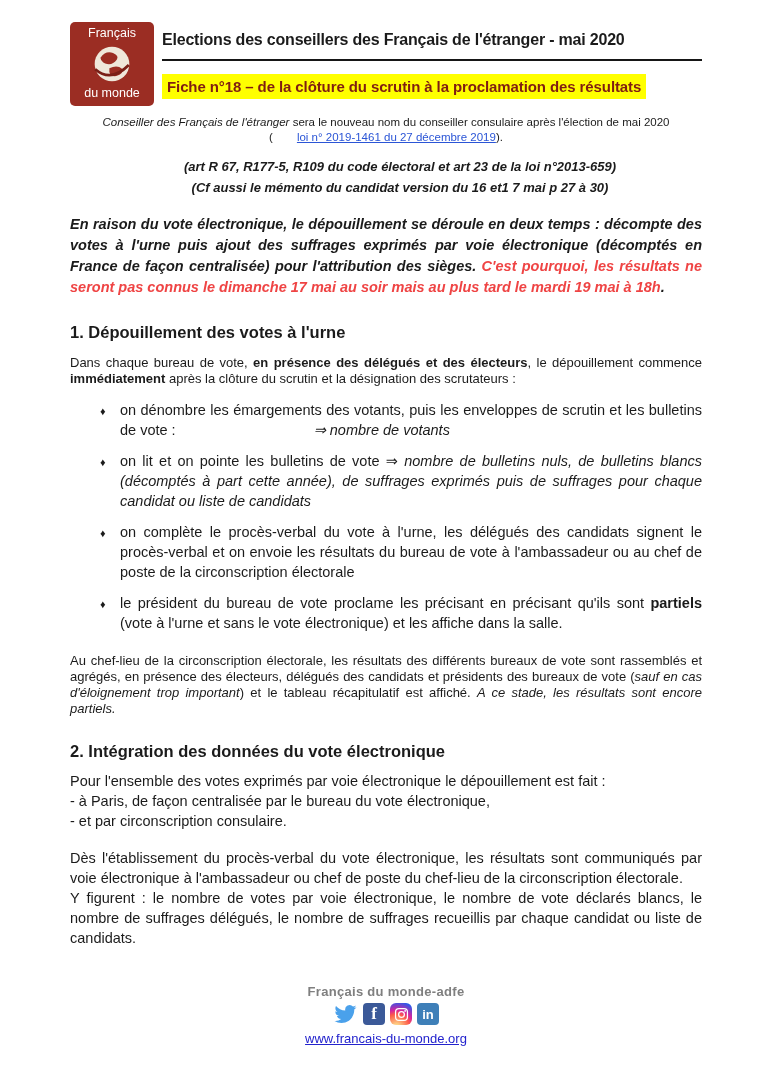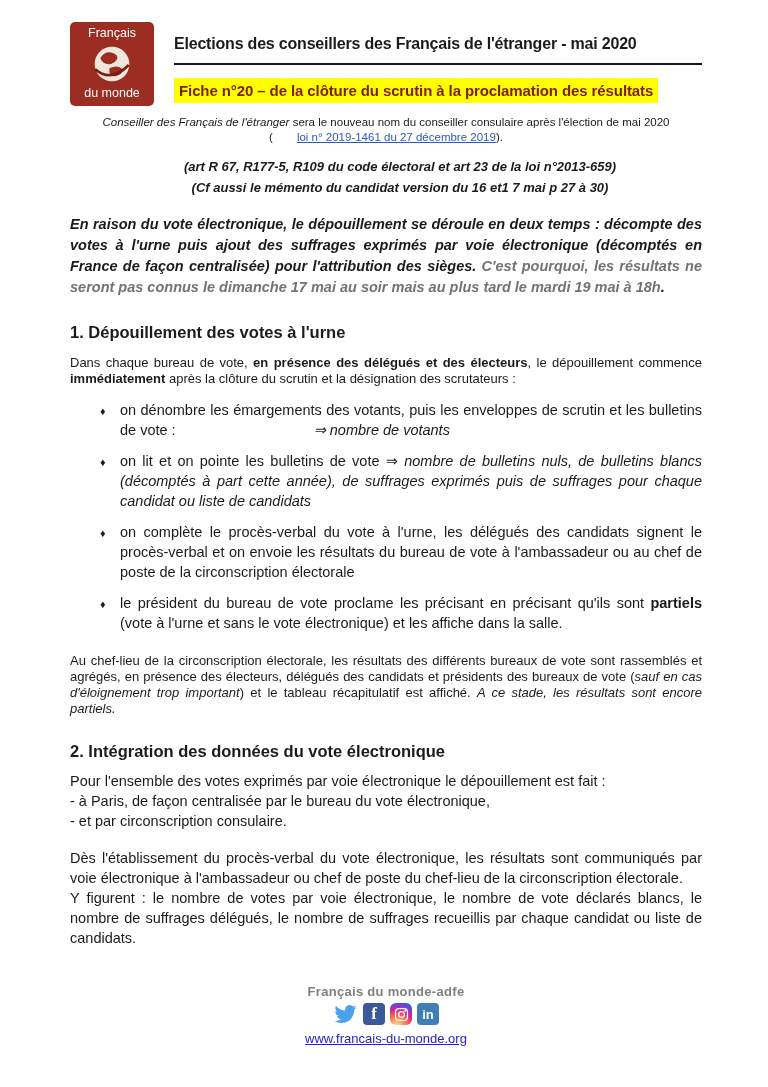--- a/index.html
+++ b/index.html
@@ -8,21 +8,21 @@
     position: relative;
     width: 768px; height: 1087px;
     margin: 0 auto;
     background: #ffffff;
     color: #1b1b1b;
     font-family: "Liberation Sans", sans-serif;
     padding: 22px 66px 0 70px;
     overflow: hidden;
   }
   
-  .header { display: flex; gap: 20px; align-items: center; }
+  .header { display: flex; gap: 8px; align-items: flex-start; }
   .logo {
     width: 84px; height: 84px; flex-shrink: 0;
     background: #9b2d23; border-radius: 5px;
     color: #ffffff; display: flex; flex-direction: column;
     align-items: center; justify-content: space-between;
     padding: 5px 4px 6px; 
   }
   .logo-line { font-size: 12.5px; line-height: 13px; }
   .logo svg { display: block; }
   .header-right { flex: 1; padding-top: 9px; min-width: 0; }
@@ -45,21 +45,21 @@
   .refs {
     margin-top: 11px; padding-left: 28px;
     font-style: italic; font-weight: bold;
     font-size: 13px; line-height: 21px; text-align: center;
   }
   
   .intro {
     margin-top: 16px; font-weight: bold; font-style: italic;
     font-size: 14.5px; line-height: 21px; text-align: justify;
   }
-  .alert { color: #737373; }
+  .alert { color: #ef4444; }
   .section-heading { margin-top: 25px; font-weight: bold; font-size: 16.5px; }
   .para { margin-top: 13px; font-size: 13px; line-height: 16px; text-align: justify; }
   .bd { font-weight: bold; }
   .bullet {
     position: relative; margin-top: 11px; padding-left: 50px;
     font-size: 14.5px; line-height: 20px; text-align: justify;
   }
   .bullet .marker { position: absolute; left: 30px; top: 1px; font-size: 11px; }
   .bi { font-weight: normal; font-style: italic; }
   .tab { display: inline-block; width: 138px; }
@@ -97,21 +97,21 @@
           <path d="M9 14 Q14 7 21 9.5 Q27 12 24.5 16 Q20 22 13.5 19.5 Q9.5 17.5 9 14 Z" fill="#9b2d23"></path>
           <path d="M17.5 24 Q25 20.5 29.5 24.5 Q31.5 29.5 24 31.5 Q16.5 32.5 17.5 24 Z" fill="#9b2d23"></path>
           <path d="M4 25 Q19 38 36 21" stroke="#7a1f17" stroke-width="2.6" fill="none"></path>
         </svg>
       </span>
       <span class="logo-line">du monde</span>
     </div>
     <div class="header-right">
       <div class="title">Elections des conseillers des Français de l'étranger - mai 2020</div>
       <div class="banner-wrap">
-        <span class="banner">Fiche n°20 – de la clôture du scrutin à la proclamation des résultats</span>
+        <span class="banner">Fiche n°18 – de la clôture du scrutin à la proclamation des résultats</span>
       </div>
     </div>
   </div>
 
   <div class="subtitle">
     <div class="line"><span class="it">Conseiller des Français de l'étranger</span><span> sera le nouveau nom du conseiller consulaire après l'élection de mai 2020</span></div>
     <div><span>(</span><a class="law-link">loi n° 2019-1461 du 27 décembre 2019</a><span>).</span></div>
   </div>
 
   <div class="refs">

